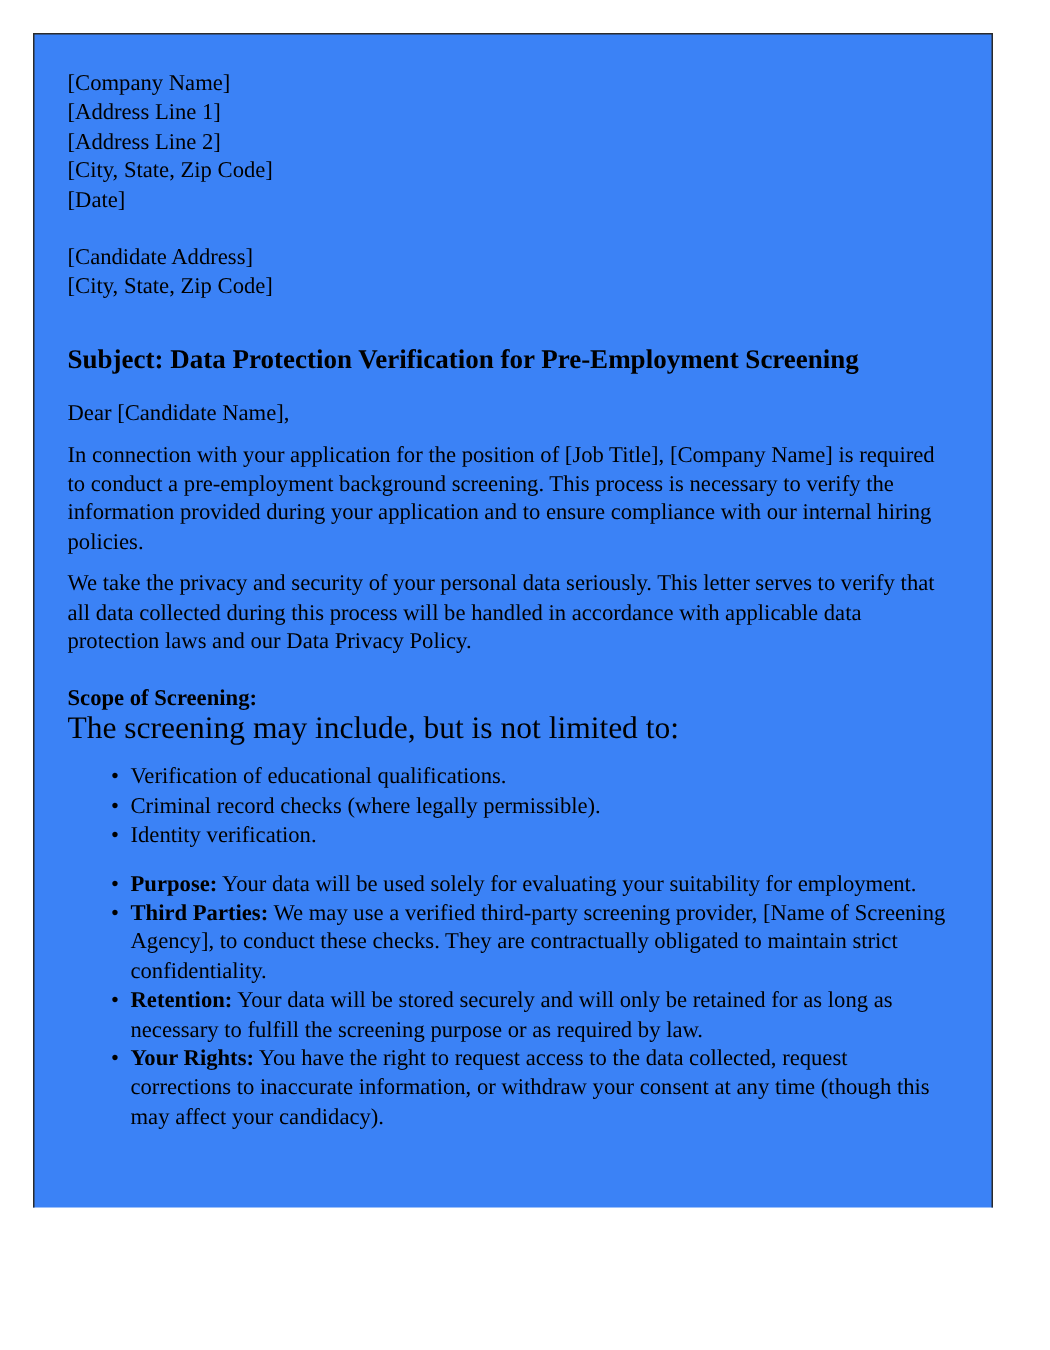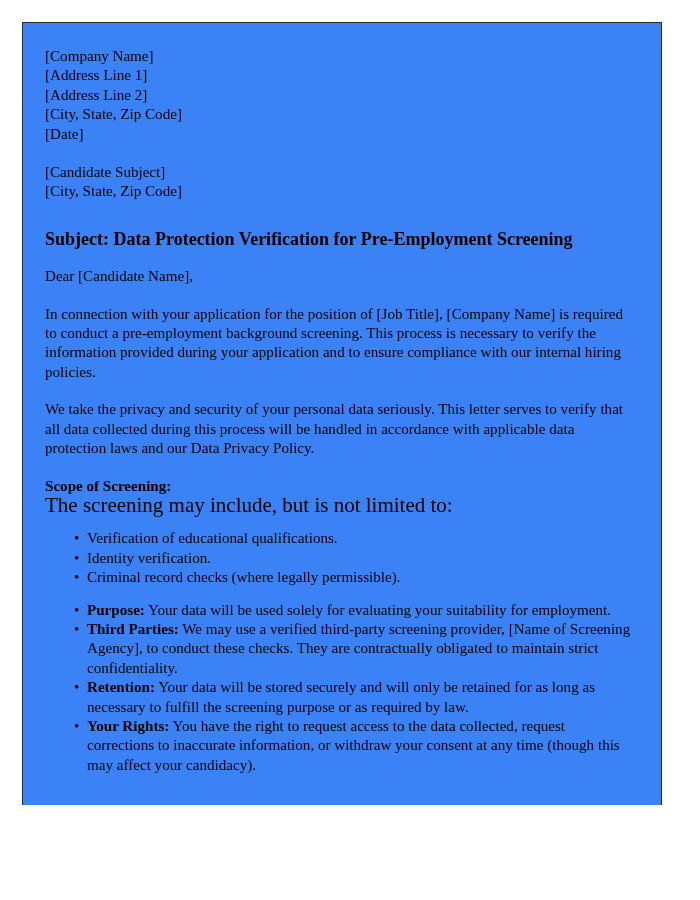--- a/index.html
+++ b/index.html
@@ -61,21 +61,21 @@
 
   .salutation {
     font-size: 15.1px;
     line-height: 19.4px;
     margin-top: 18px;
   }
 
   .para {
     font-size: 15.1px;
     line-height: 19.4px;
-    margin-top: 18px;
+    margin-top: 8px;
     text-align: left;
     max-width: 583px;
   }
 
   .section-head {
     font-size: 15.1px;
     line-height: 19.4px;
     font-weight: bold;
     margin-top: 18px;
   }
@@ -136,39 +136,39 @@
       <div class="addr-line">[Company Name]</div>
       <div class="addr-line">[Address Line 1]</div>
       <div class="addr-line">[Address Line 2]</div>
       <div class="addr-line">[City, State, Zip Code]</div>
       <div class="addr-line">[Date]</div>
     </div>
 
     <div class="block-gap"></div>
 
     <div class="letter-head">
-      <div class="addr-line">[Candidate Subject]</div>
+      <div class="addr-line">[Candidate Address]</div>
       <div class="addr-line">[City, State, Zip Code]</div>
     </div>
 
     <div class="subject">Subject: Data Protection Verification for Pre-Employment Screening</div>
 
     <div class="salutation">Dear [Candidate Name],</div>
 
     <div class="para">In connection with your application for the position of [Job Title], [Company Name] is required to conduct a pre-employment background screening. This process is necessary to verify the information provided during your application and to ensure compliance with our internal hiring policies.</div>
 
     <div class="para">We take the privacy and security of your personal data seriously. This letter serves to verify that all data collected during this process will be handled in accordance with applicable data protection laws and our Data Privacy Policy.</div>
 
     <div class="section-head tight">Scope of Screening:</div>
     <div class="para-tight">The screening may include, but is not limited to:</div>
 
     <ul class="bullets scope">
       <li><span>Verification of educational qualifications.</span></li>
+      <li><span>Criminal record checks (where legally permissible).</span></li>
       <li><span>Identity verification.</span></li>
-      <li><span>Criminal record checks (where legally permissible).</span></li>
     </ul>
 
 
     <ul class="bullets handling">
       <li><span class="lead">Purpose:</span><span> Your data will be used solely for evaluating your suitability for employment.</span></li>
       <li><span class="lead">Third Parties:</span><span> We may use a verified third-party screening provider, [Name of Screening Agency], to conduct these checks. They are contractually obligated to maintain strict confidentiality.</span></li>
       <li><span class="lead">Retention:</span><span> Your data will be stored securely and will only be retained for as long as necessary to fulfill the screening purpose or as required by law.</span></li>
       <li><span class="lead">Your Rights:</span><span> You have the right to request access to the data collected, request corrections to inaccurate information, or withdraw your consent at any time (though this may affect your candidacy).</span></li>
     </ul>
 

